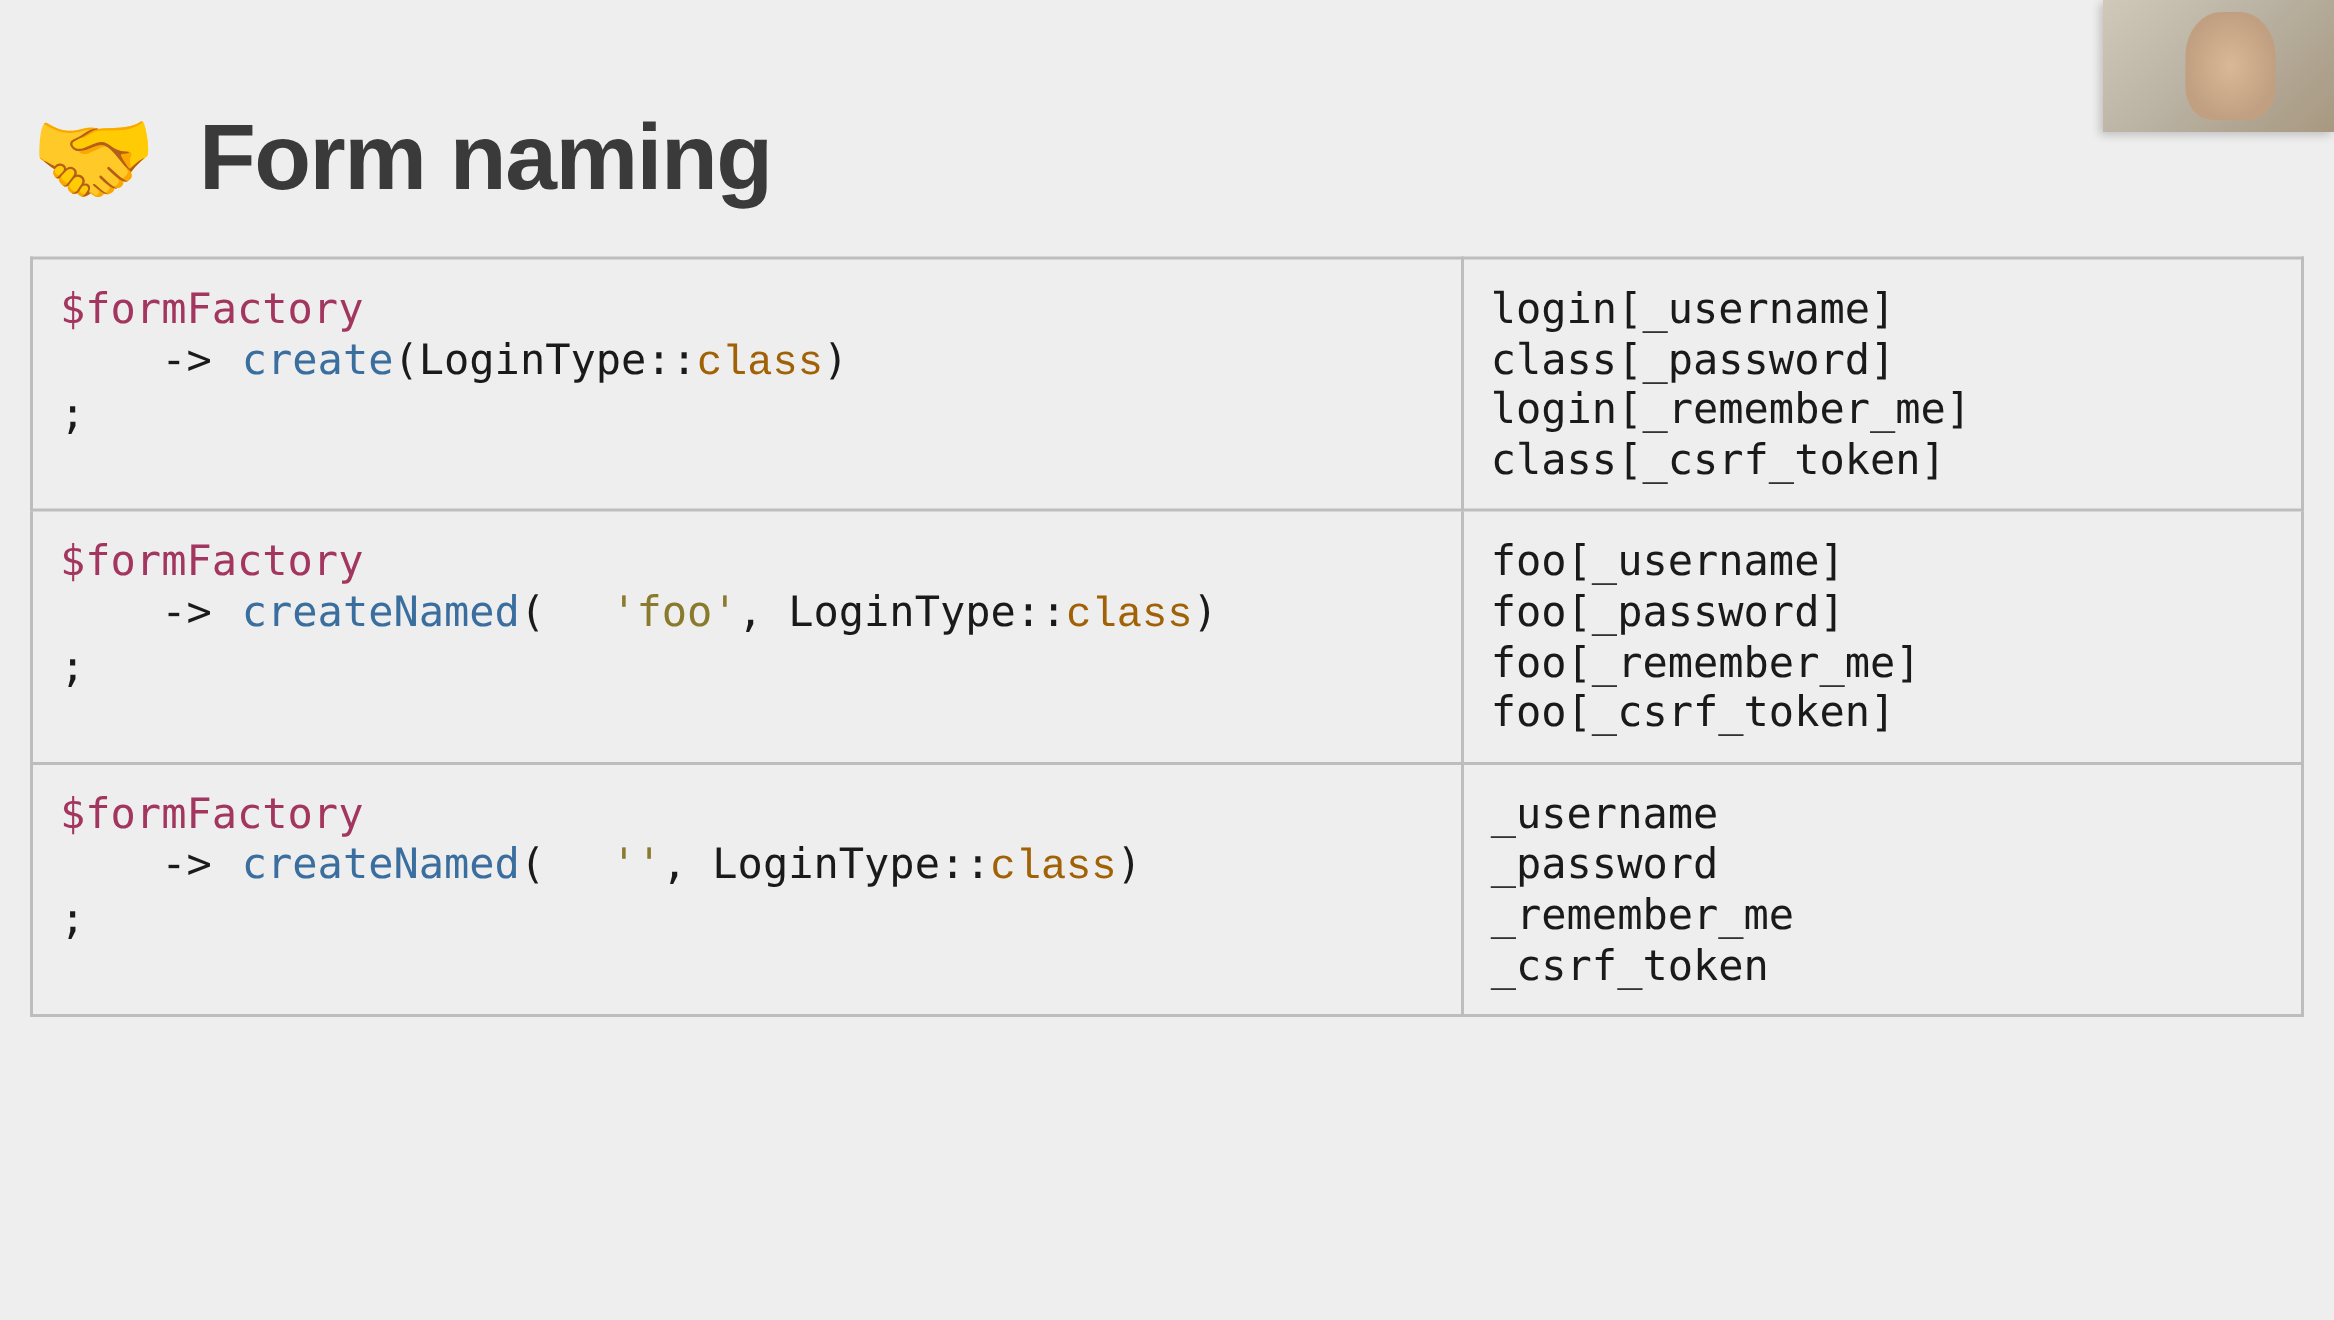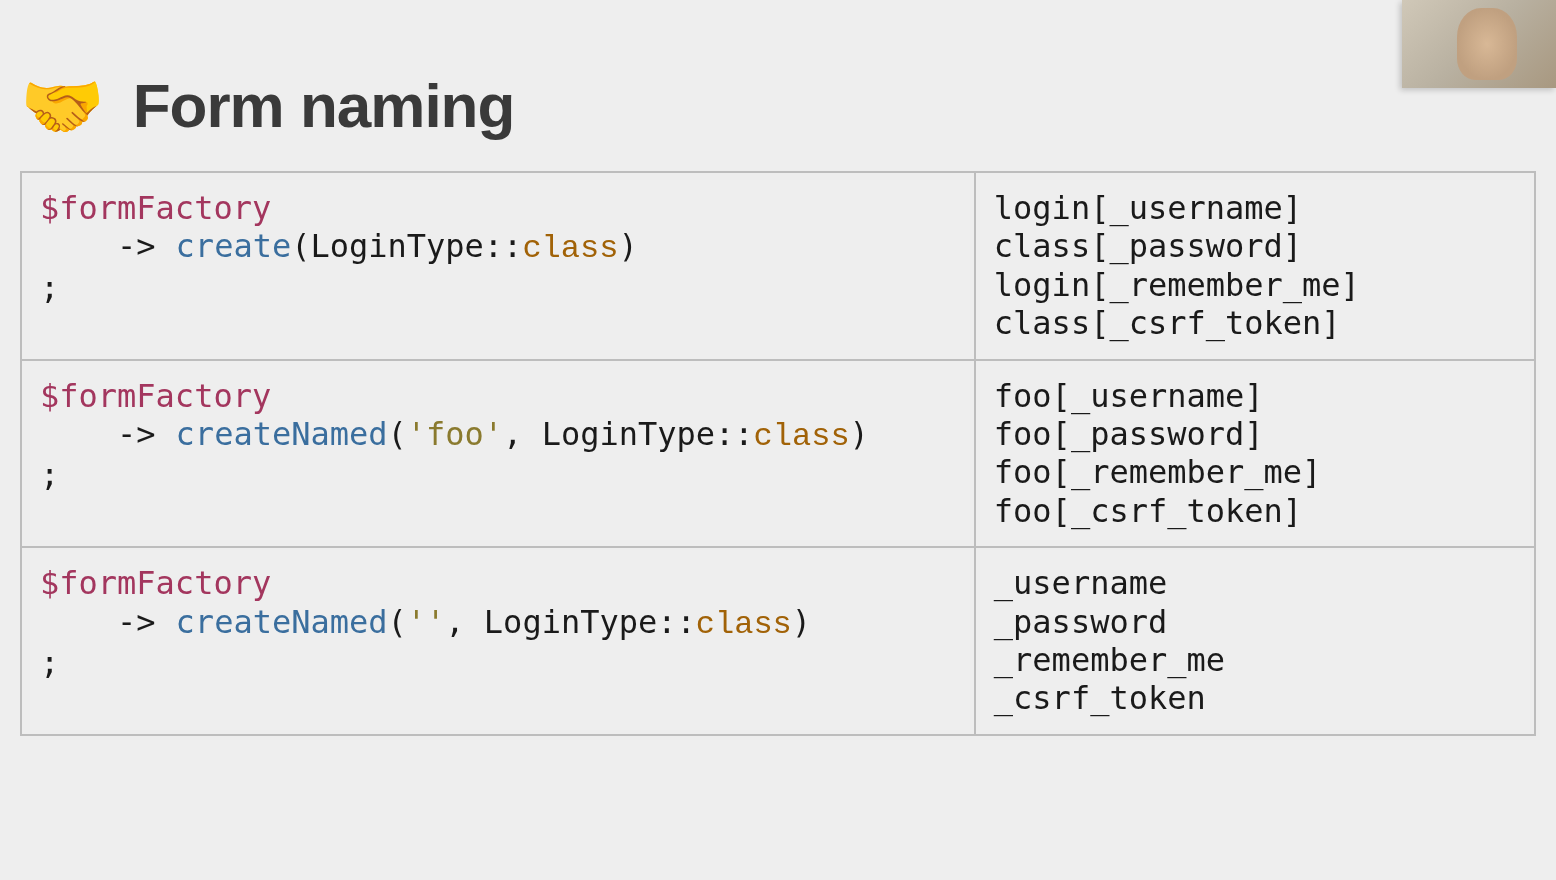--- a/index.html
+++ b/index.html
@@ -38,21 +38,21 @@
     .grid-table {
       width: 100%;
       border-collapse: collapse;
       border: 2px solid #bdbdbd;
     }
     .grid-table td {
       border: 2px solid #bdbdbd;
       padding: 16px 18px;
       vertical-align: top;
       font-family: "Menlo", "Consolas", "Monaco", monospace;
-      font-size: 32px;
+      font-size: 28px;
       line-height: 1.2;
       color: #1a1a1a;
     }
     .grid-table td.left-cell {
       width: 63%;
     }
     .grid-table td.right-cell {
       width: 37%;
       margin-left: 20px;
     }
@@ -71,20 +71,21 @@
     }
     .tok-plain {
       color: #1a1a1a;
     }
     .tok-keyword {
       color: #a16207;
       font-family: Liberation Mono, monospace;
     }
     .tok-string {
       color: #8a7a2e;
+      margin-left: 44px;
     }
     .webcam {
       position: absolute;
       top: 0;
       right: 0;
       width: 154px;
       height: 88px;
       background: linear-gradient(135deg, #d0c8b8 0%, #b8b0a0 50%, #a89880 100%);
       box-shadow: -2px 2px 6px rgba(0,0,0,0.2);
     }

